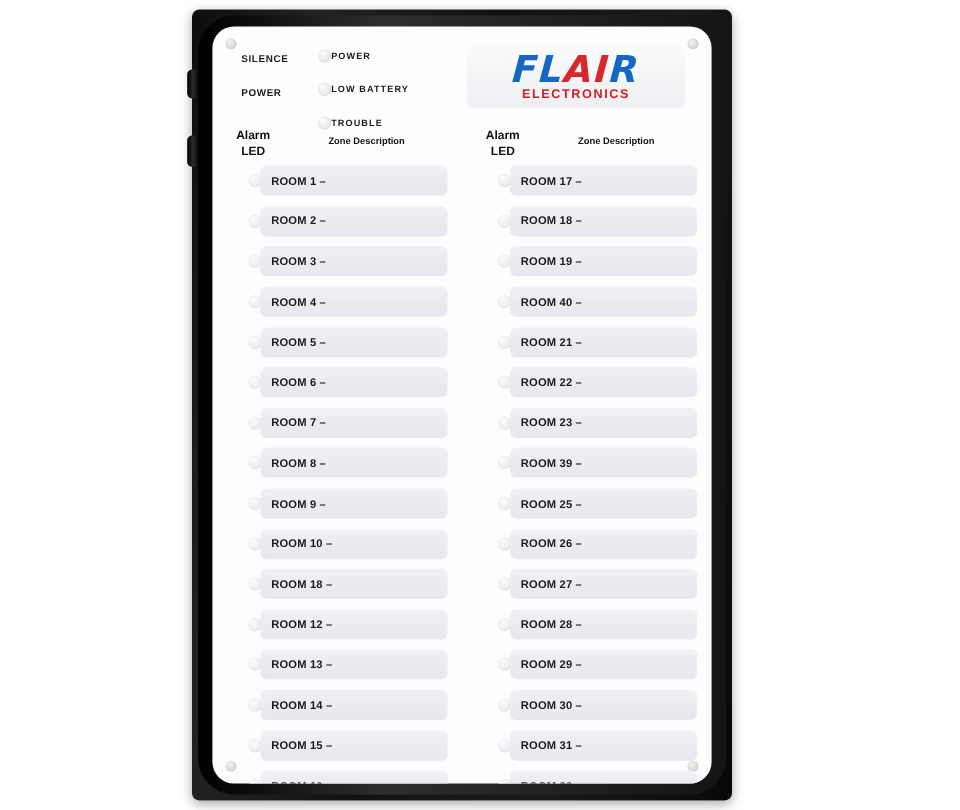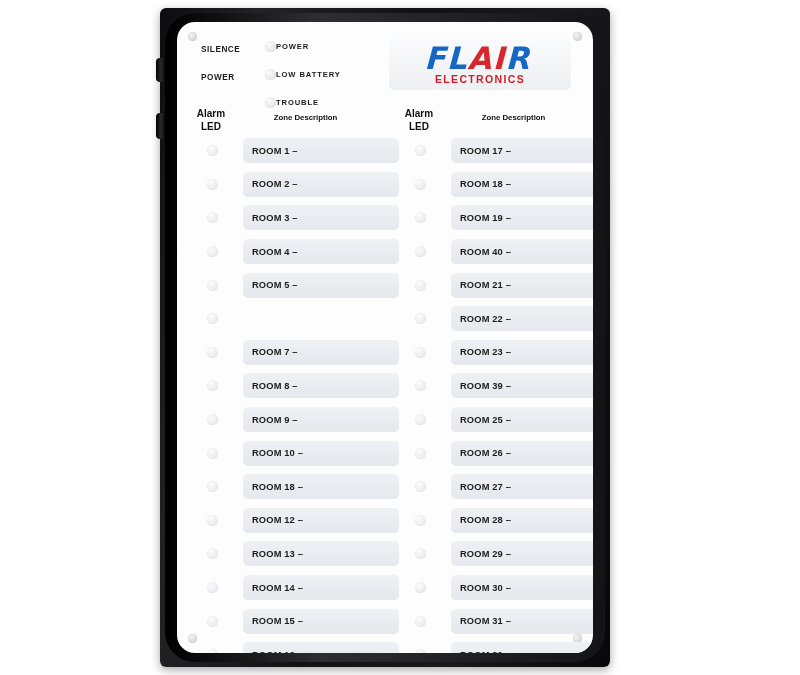--- a/index.html
+++ b/index.html
@@ -210,21 +210,21 @@
     position: absolute;
     left: 30px;
     width: 11px;
     height: 11px;
     border-radius: 50%;
     background: radial-gradient(circle at 34% 30%, #fcfcfd 0%, #efeff2 55%, #e2e2e7 100%);
     box-shadow: inset 0 0 1.5px rgba(0,0,0,0.09);
   }
   .zone-field {
     position: absolute;
-    left: 66px;
+    left: 40px;
     width: 156px;
     height: 25px;
     background: linear-gradient(180deg, #f0f1f5 0%, #e9ebf0 60%, #e6e8ee 100%);
     border-radius: 5px;
     display: flex;
     align-items: center;
   }
   .zone-text {
     margin-left: 9px;
     font-size: 9.3px;
@@ -324,20 +324,23 @@
           </div>
         </div>
         <div class="zone-row">
           <div class="zone-led"></div>
           <div class="zone-field">
             <div class="zone-text">ROOM 5 –</div>
           </div>
         </div>
         <div class="zone-row">
           <div class="zone-led"></div>
+          <div class="zone-field">
+            <div class="zone-text">ROOM 6 –</div>
+          </div>
         </div>
         <div class="zone-row">
           <div class="zone-led"></div>
           <div class="zone-field">
             <div class="zone-text">ROOM 7 –</div>
           </div>
         </div>
         <div class="zone-row">
           <div class="zone-led"></div>
           <div class="zone-field">

